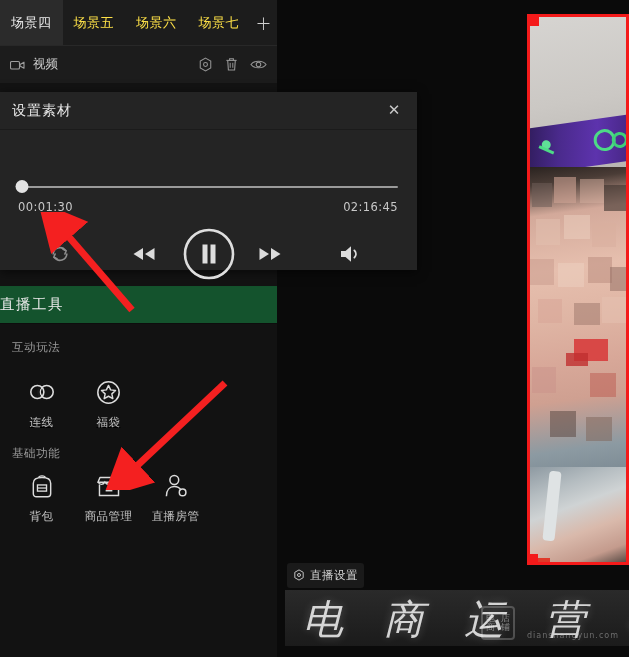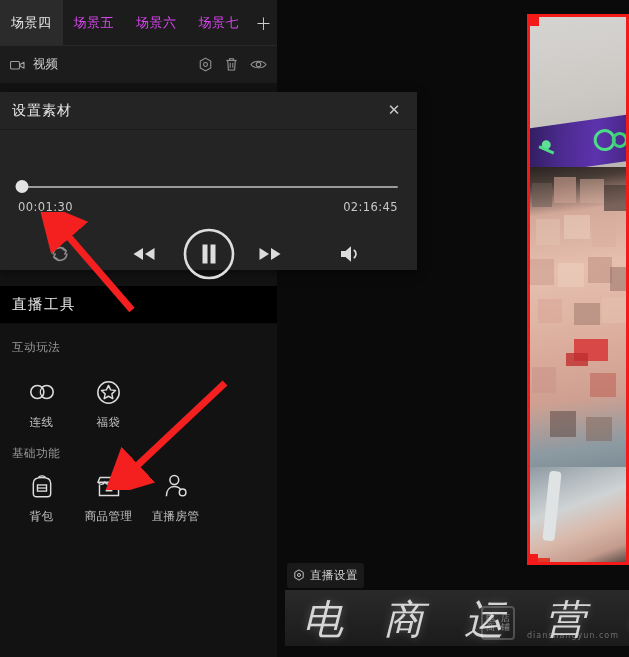--- a/index.html
+++ b/index.html
@@ -18,21 +18,21 @@
   }
 
   
   #scene-tabbar {
     position: absolute; left: 0; top: 0; width: 277px; height: 45px;
     background: #1c1c1c;
     display: flex; align-items: stretch;
   }
   .scene-tab {
     display: flex; align-items: center; justify-content: center;
-    padding: 0 11px; font-size: 13px; color: #d946ef;
+    padding: 0 11px; font-size: 13px; color: #fde047;
     letter-spacing: .5px; cursor: default; white-space: nowrap;
   }
   .scene-tab.active { background: #2b2b2b; color: #e8e8e8; }
   #scene-add {
     display: flex; align-items: center; justify-content: center;
     width: 30px; color: #cfcfcf; font-size: 19px; font-weight: 300;
   }
 
   
   #source-row {
@@ -98,22 +98,22 @@
   #tp-play { position: absolute; left: 182px; }
   #tp-next { position: absolute; left: 256px; }
   #tp-vol  { position: absolute; left: 338px; }
 
   
   #livetools {
     position: absolute; left: 0; top: 286px; width: 277px; height: 371px;
     background: #121212;
   }
   #livetools-header {
-    height: 38px; background: #000000;
-    display: flex; align-items: center; padding-left: 12px;
+    height: 38px; background: #14532d;
+    display: flex; align-items: center; padding-left: 0;
     border-bottom: 1px solid #0d0d0d;
   }
   #livetools-title { font-size: 14.5px; color: #ececec; letter-spacing: 1.5px; }
 
   .tool-section-label {
     font-size: 11.5px; color: #9b9b9b; letter-spacing: .6px;
     padding-left: 12px;
   }
   #sect-interactive-label { position: absolute; top: 54px; }
   #sect-basic-label { position: absolute; top: 160px; }

